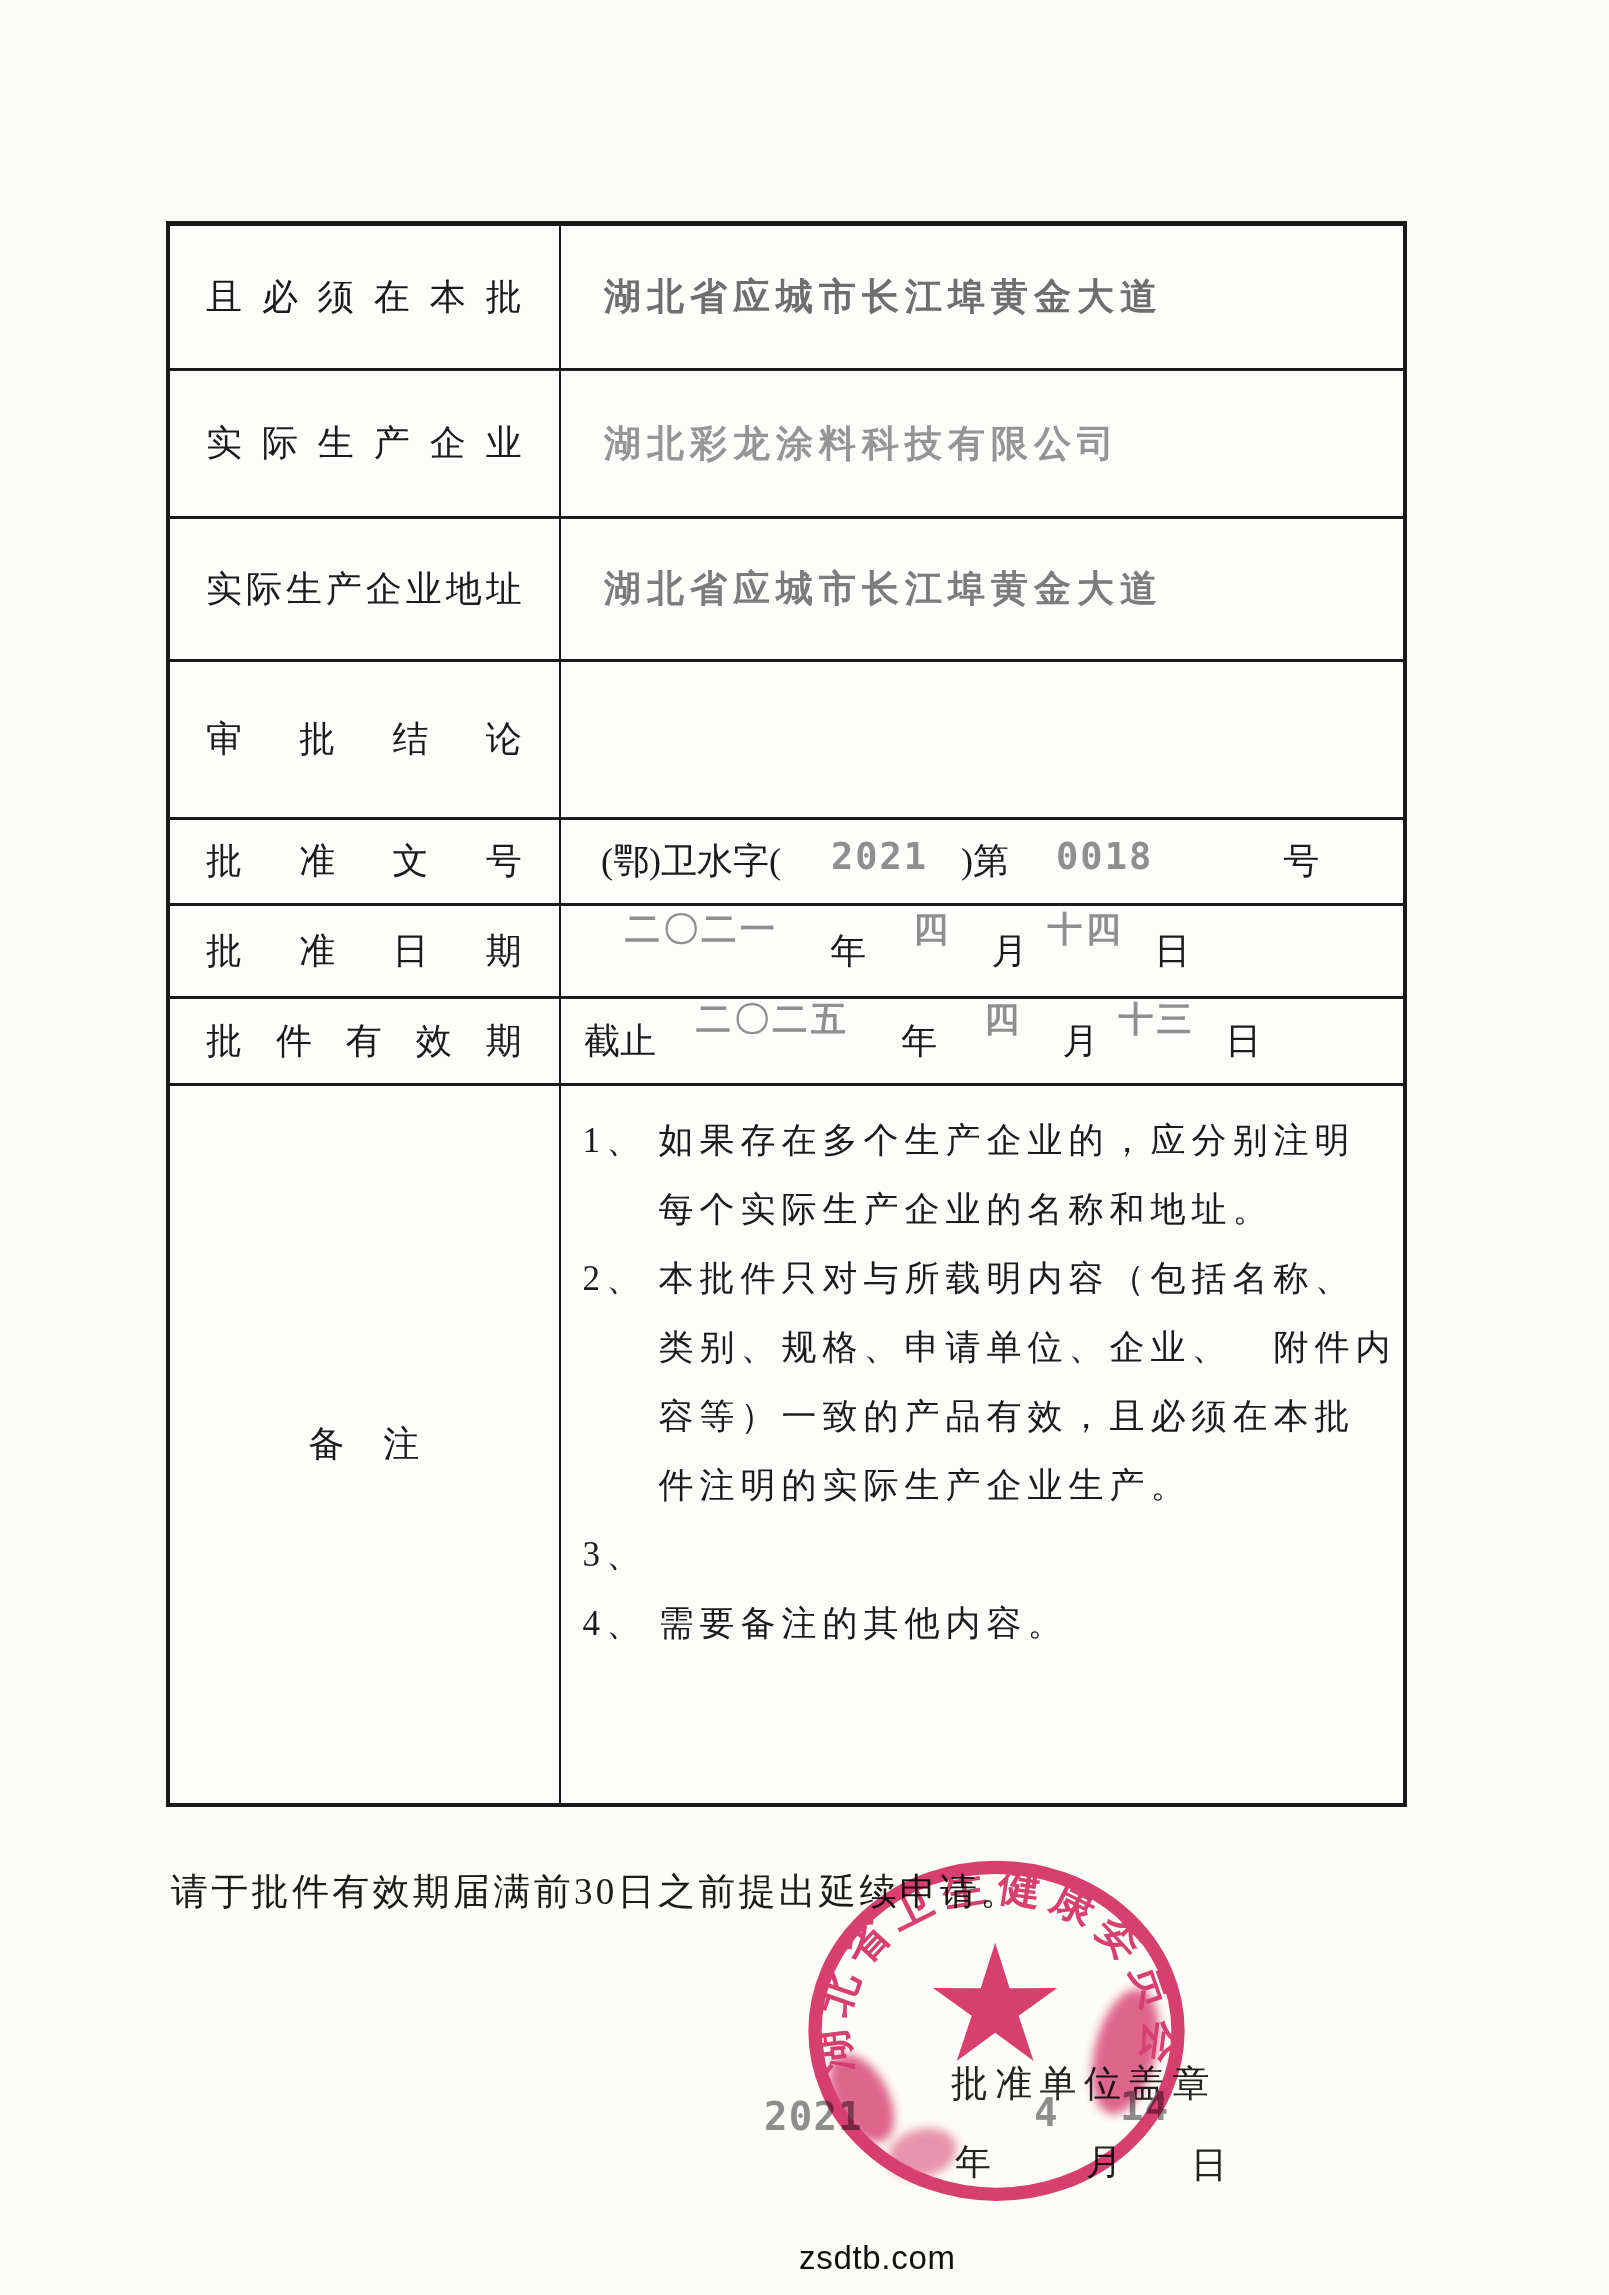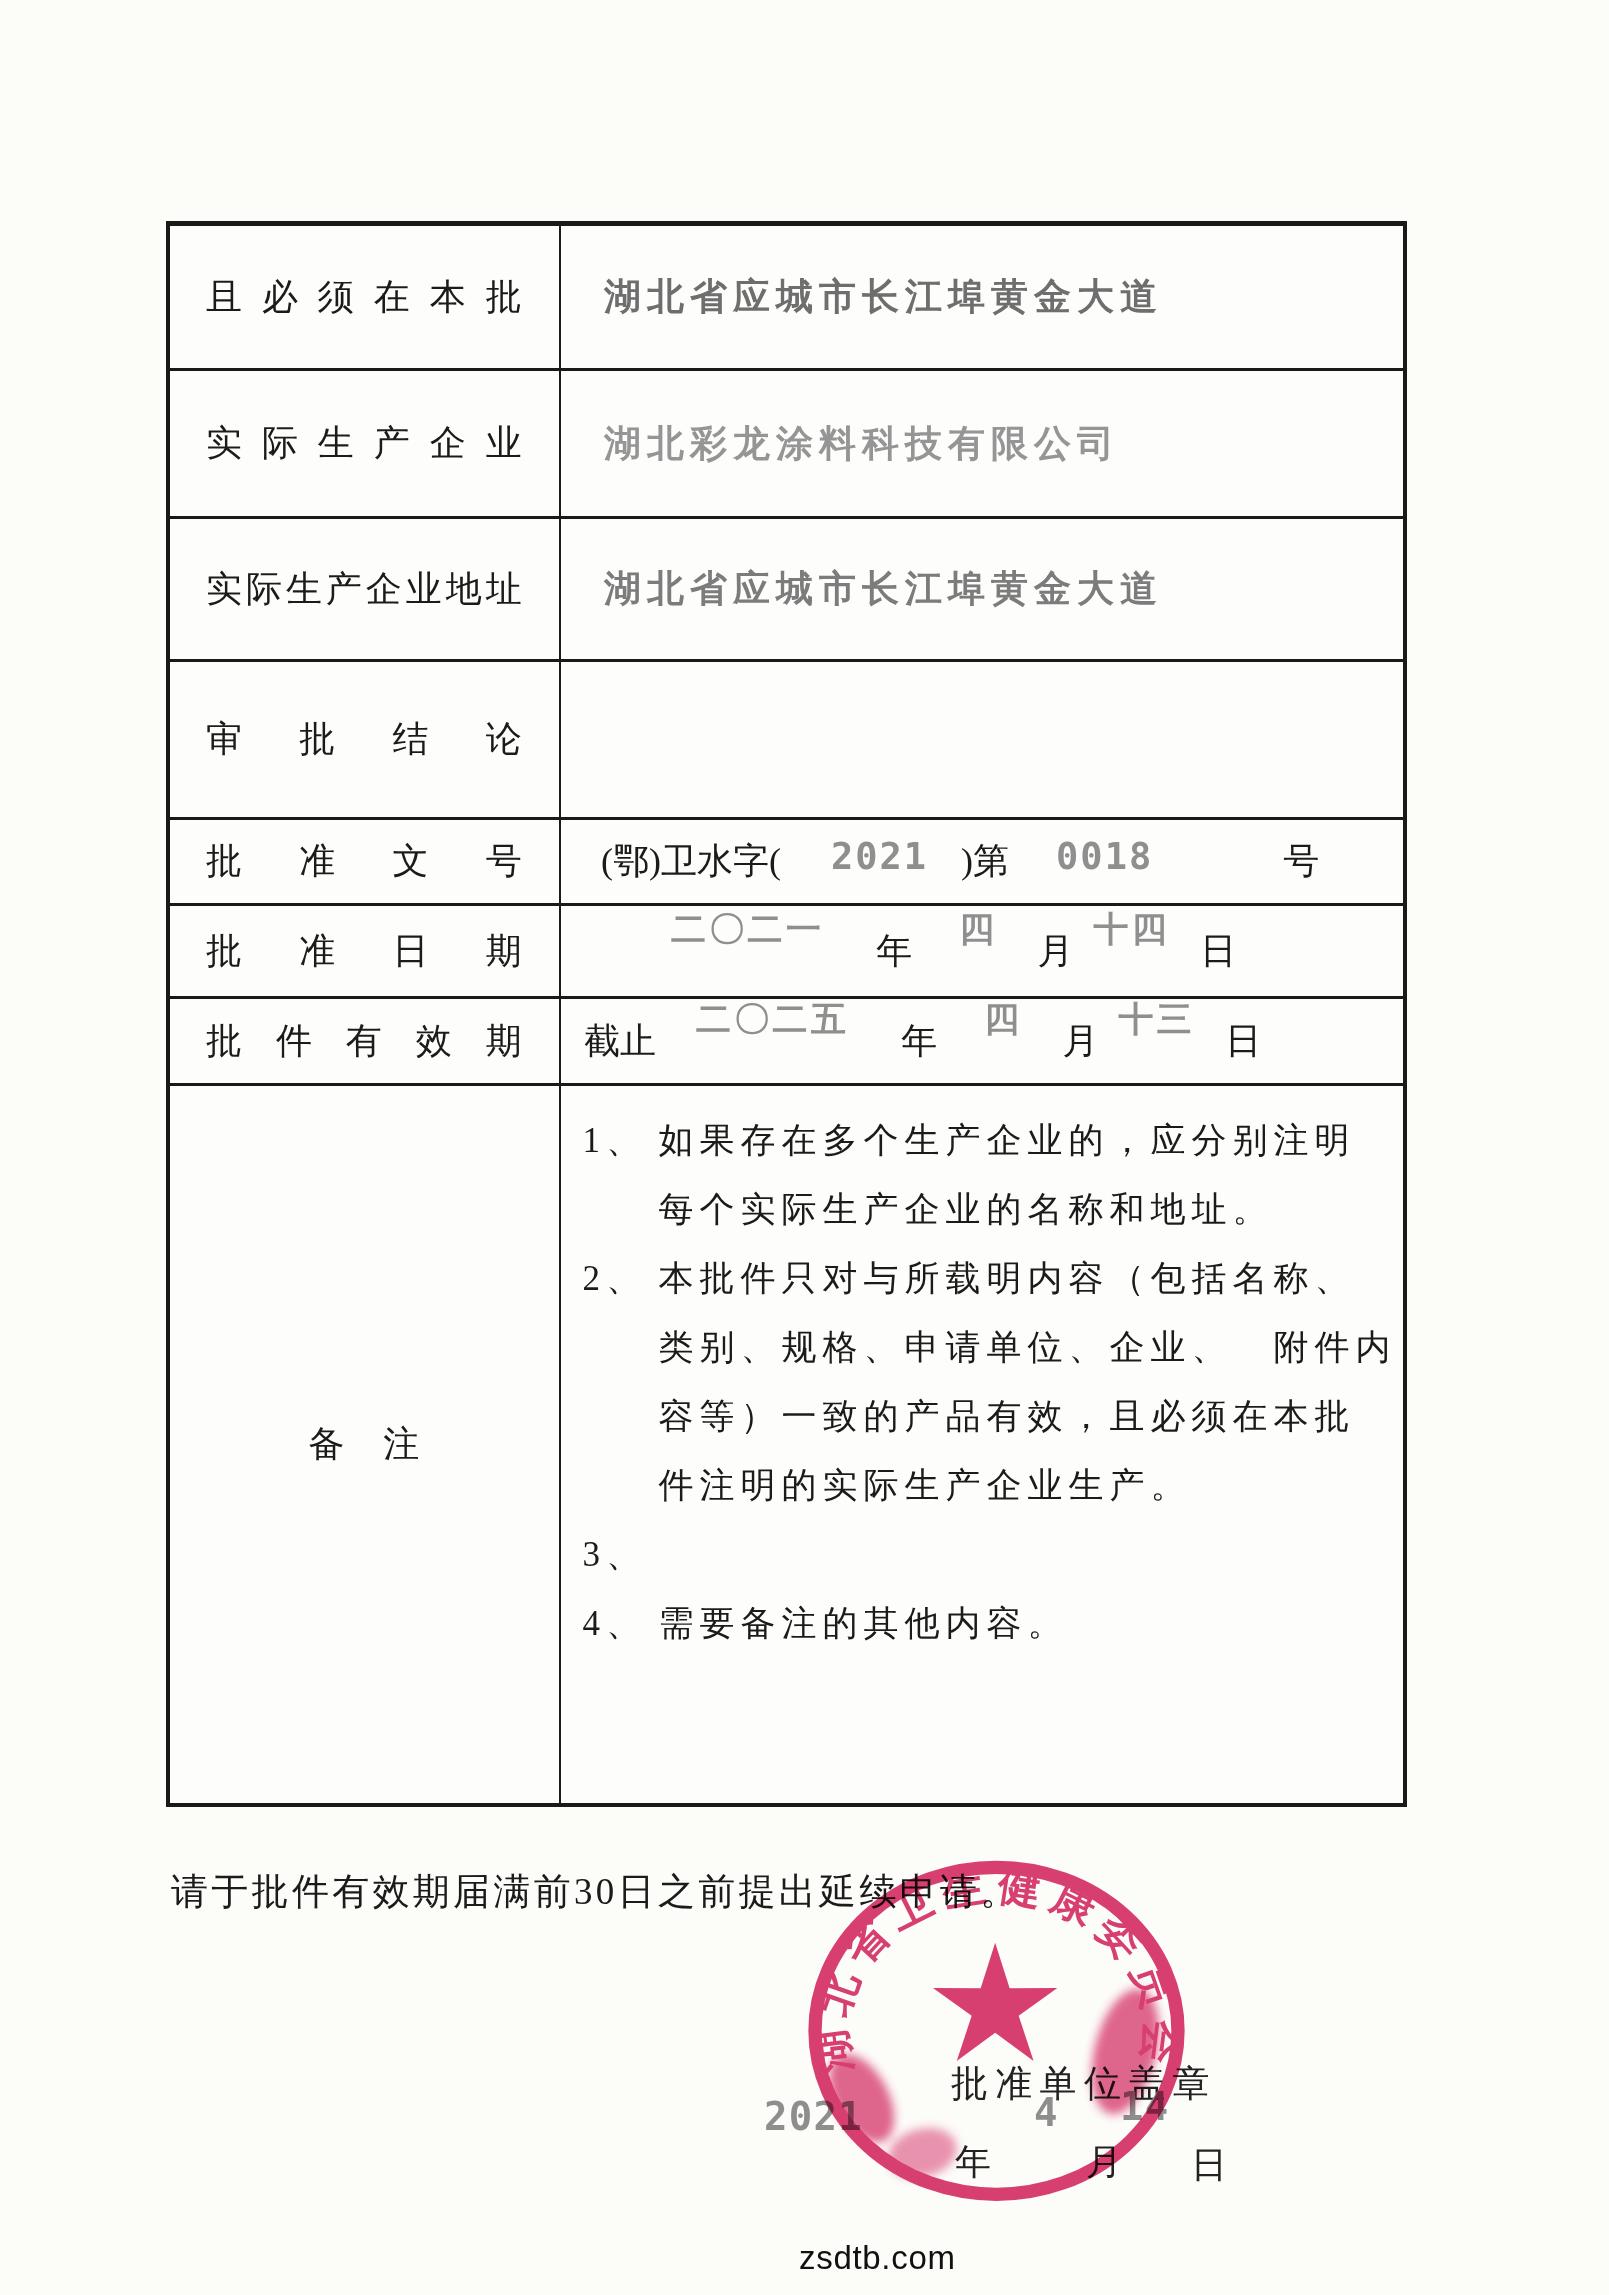--- a/index.html
+++ b/index.html
@@ -59,21 +59,21 @@
     font-weight:700;color:#8f8f8f;letter-spacing:3.3px;font-size:35px;
     position:relative;top:-21.4px;
   }
   .conclusion{
     font-size:35px;line-height:77px;letter-spacing:4px;padding-left:35px;
   }
   
   .ml30{margin-left:20px}.ml34{margin-left:23px}.ml45{margin-left:30px}
   .ml50{margin-left:33px}.ml60{margin-left:40px}.ml70{margin-left:47px}
   .ml75{margin-left:50px}.ml78{margin-left:52px}.ml195{margin-left:130px}
-  .ml230{margin-left:110px}
+  .ml230{margin-left:64px}
   
   .vcell.remarks{display:block;padding-top:20px;}
   .remark-list{list-style:none;margin:0;padding:0;}
   .remark-list li{
     display:flex;align-items:flex-start;
     font-size:35px;line-height:69px;letter-spacing:6px;
     padding-left:21.4px;
   }
   .rnum{flex:0 0 76px;}
   .rtxt{flex:1 1 auto;min-width:0;}

